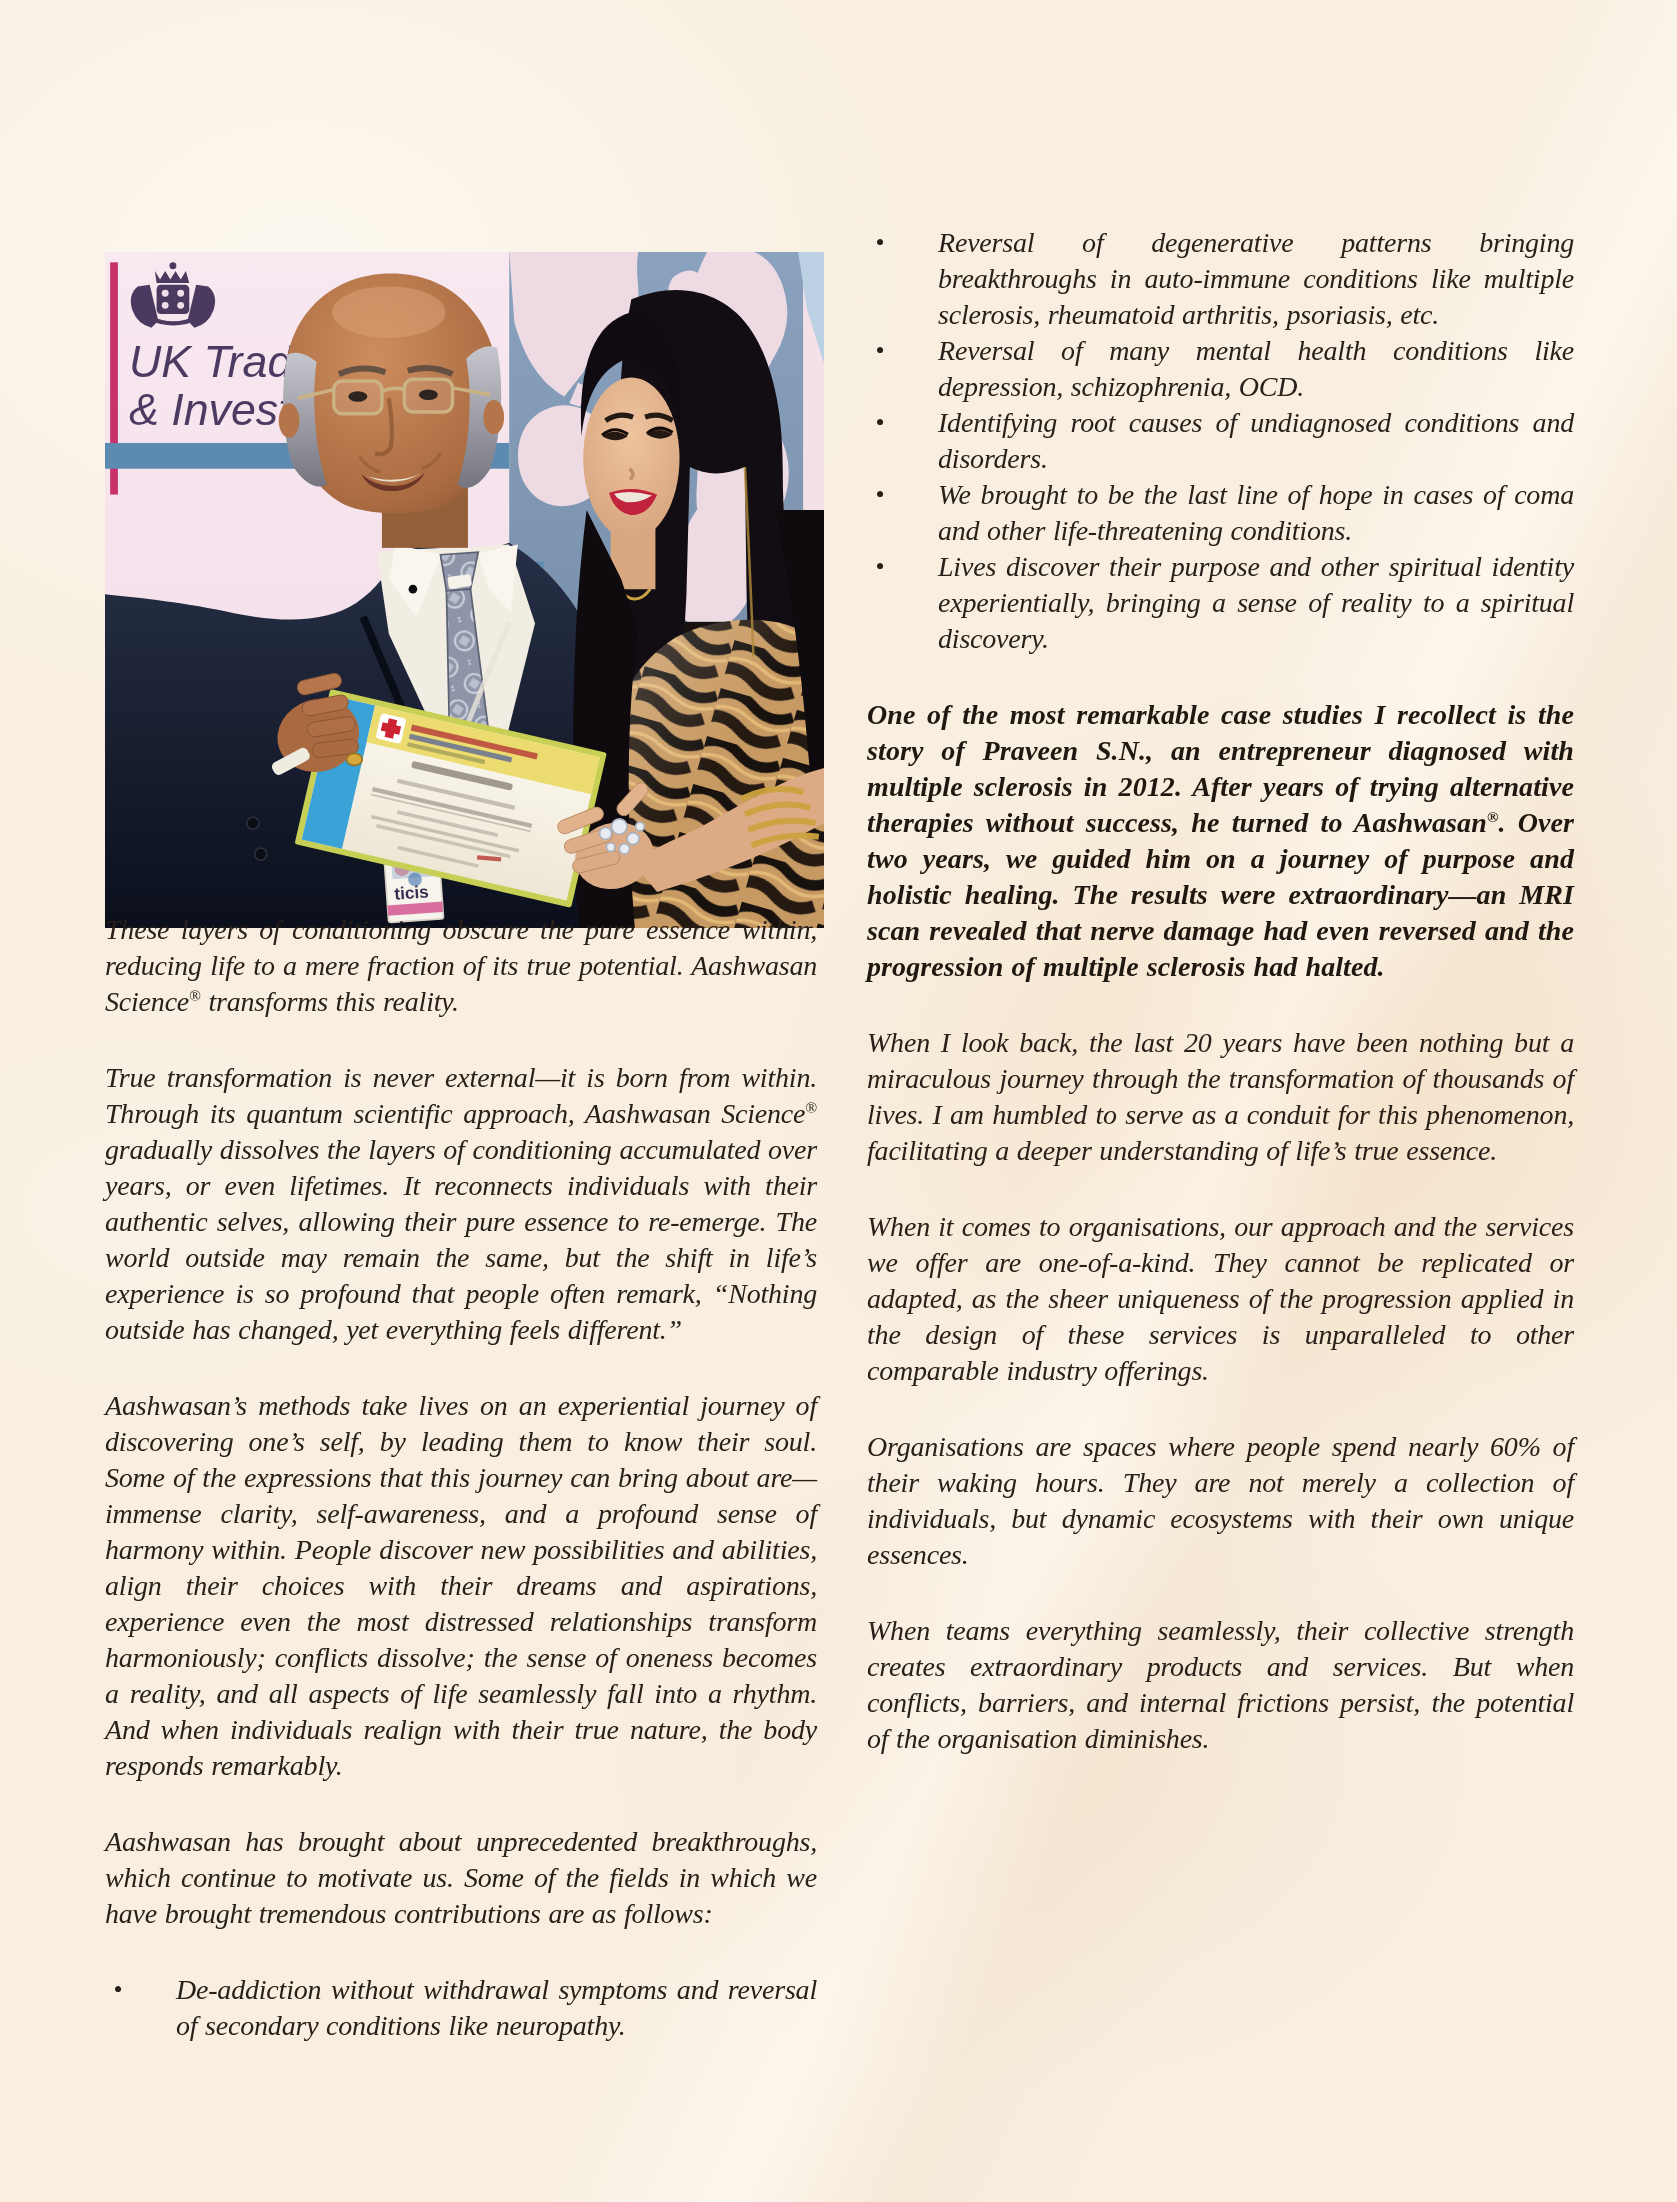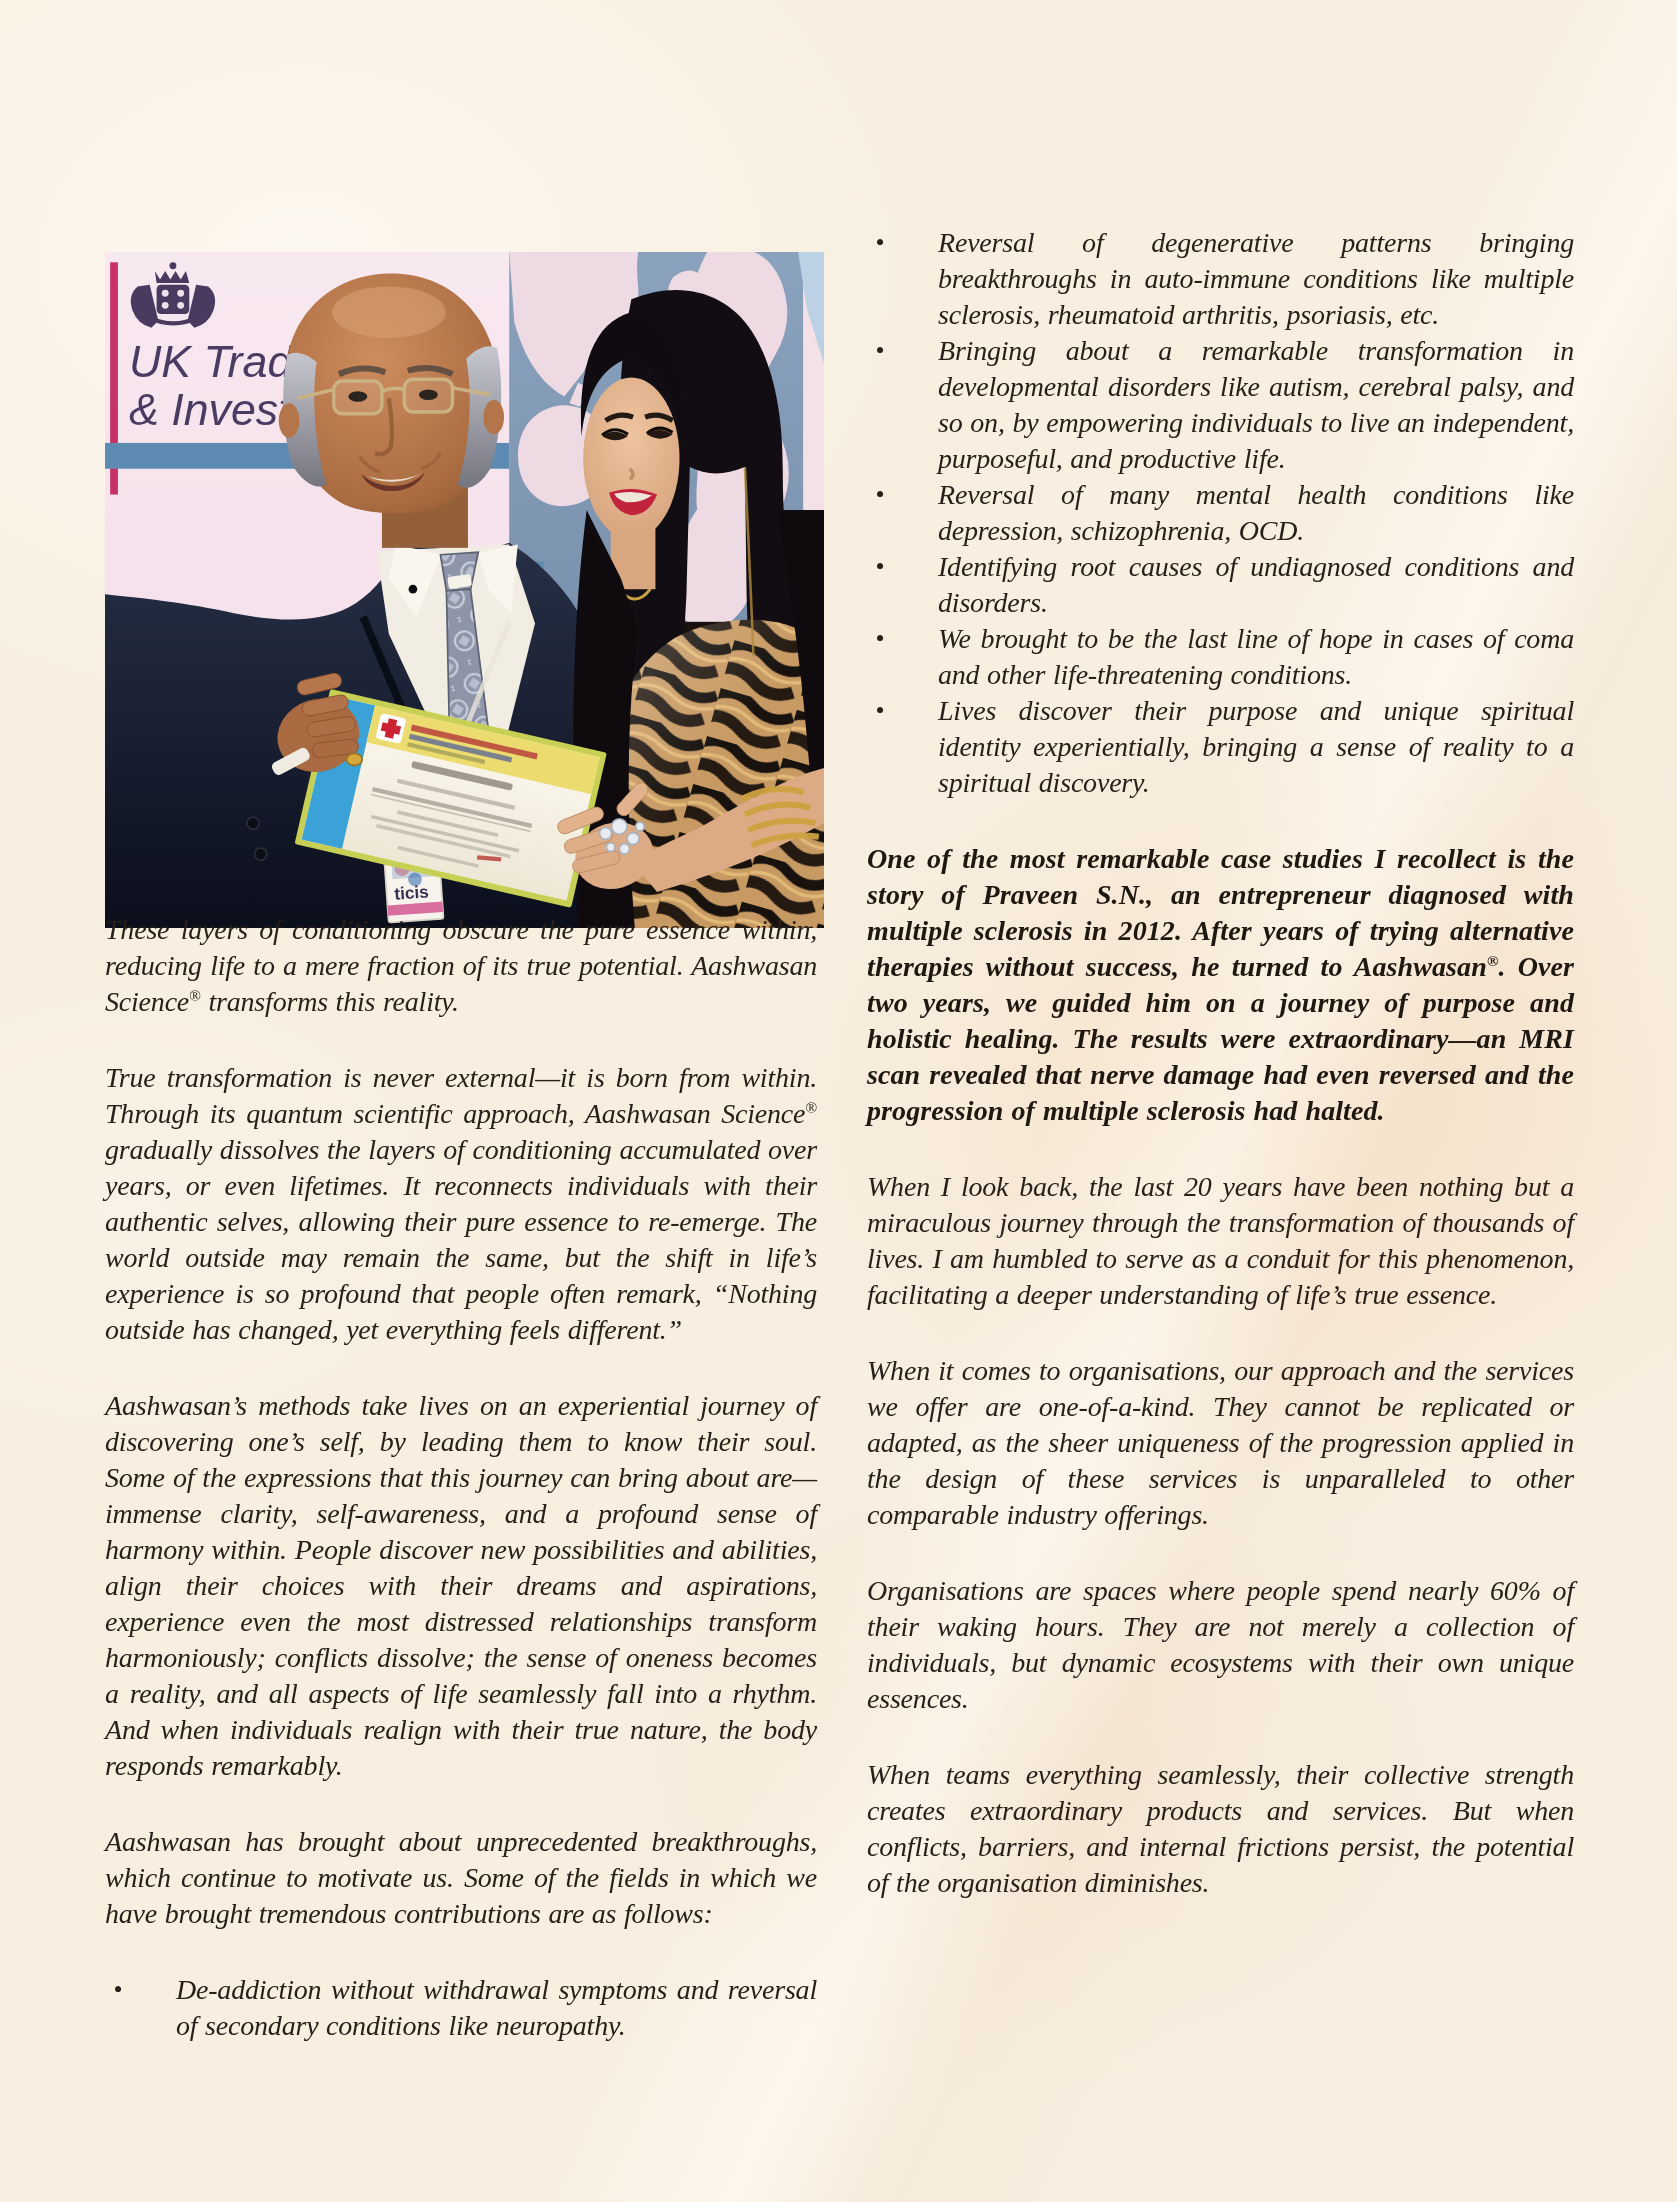--- a/index.html
+++ b/index.html
@@ -286,25 +286,24 @@
     <p>Aashwasan’s methods take lives on an experiential journey of discovering one’s self, by leading them to know their soul. Some of the expressions that this journey can bring about are—immense clarity, self-awareness, and a profound sense of harmony within. People discover new possibilities and abilities, align their choices with their dreams and aspirations, experience even the most distressed relationships transform harmoniously; conflicts dissolve; the sense of oneness becomes a reality, and all aspects of life seamlessly fall into a rhythm. And when individuals realign with their true nature, the body responds remarkably.</p>
     <p>Aashwasan has brought about unprecedented breakthroughs, which continue to motivate us. Some of the fields in which we have brought tremendous contributions are as follows:</p>
     <div class="bullets">
       <div class="bullet">De-addiction without withdrawal symptoms and reversal of secondary conditions like neuropathy.</div>
     </div>
   </section>
 
   <section class="col col-right">
     <div class="bullets">
       <div class="bullet">Reversal of degenerative patterns bringing breakthroughs in auto-immune conditions like multiple sclerosis, rheumatoid arthritis, psoriasis, etc.</div>
-      <div class="bullet">Bringing about a remarkable transformation in developmental disorders like autism, cerebral palsy, and so on, by empowering individuals to live an independent, purposeful, and productive life.</div>
       <div class="bullet">Reversal of many mental health conditions like depression, schizophrenia, OCD.</div>
       <div class="bullet">Identifying root causes of undiagnosed conditions and disorders.</div>
       <div class="bullet">We brought to be the last line of hope in cases of coma and other life-threatening conditions.</div>
-      <div class="bullet">Lives discover their purpose and unique spiritual identity experientially, bringing a sense of reality to a spiritual discovery.</div>
+      <div class="bullet">Lives discover their purpose and other spiritual identity experientially, bringing a sense of reality to a spiritual discovery.</div>
     </div>
     <p class="lead">One of the most remarkable case studies I recollect is the story of Praveen S.N., an entrepreneur diagnosed with multiple sclerosis in 2012. After years of trying alternative therapies without success, he turned to Aashwasan<sup class="reg">®</sup>. Over two years, we guided him on a journey of purpose and holistic healing. The results were extraordinary—an MRI scan revealed that nerve damage had even reversed and the progression of multiple sclerosis had halted.</p>
     <p>When I look back, the last 20 years have been nothing but a miraculous journey through the transformation of thousands of lives. I am humbled to serve as a conduit for this phenomenon, facilitating a deeper understanding of life’s true essence.</p>
     <p>When it comes to organisations, our approach and the services we offer are one-of-a-kind. They cannot be replicated or adapted, as the sheer uniqueness of the progression applied in the design of these services is unparalleled to other comparable industry offerings.</p>
     <p>Organisations are spaces where people spend nearly 60% of their waking hours. They are not merely a collection of individuals, but dynamic ecosystems with their own unique essences.</p>
     <p>When teams everything seamlessly, their collective strength creates extraordinary products and services. But when conflicts, barriers, and internal frictions persist, the potential of the organisation diminishes.</p>
   </section>
 
 </div>
 

